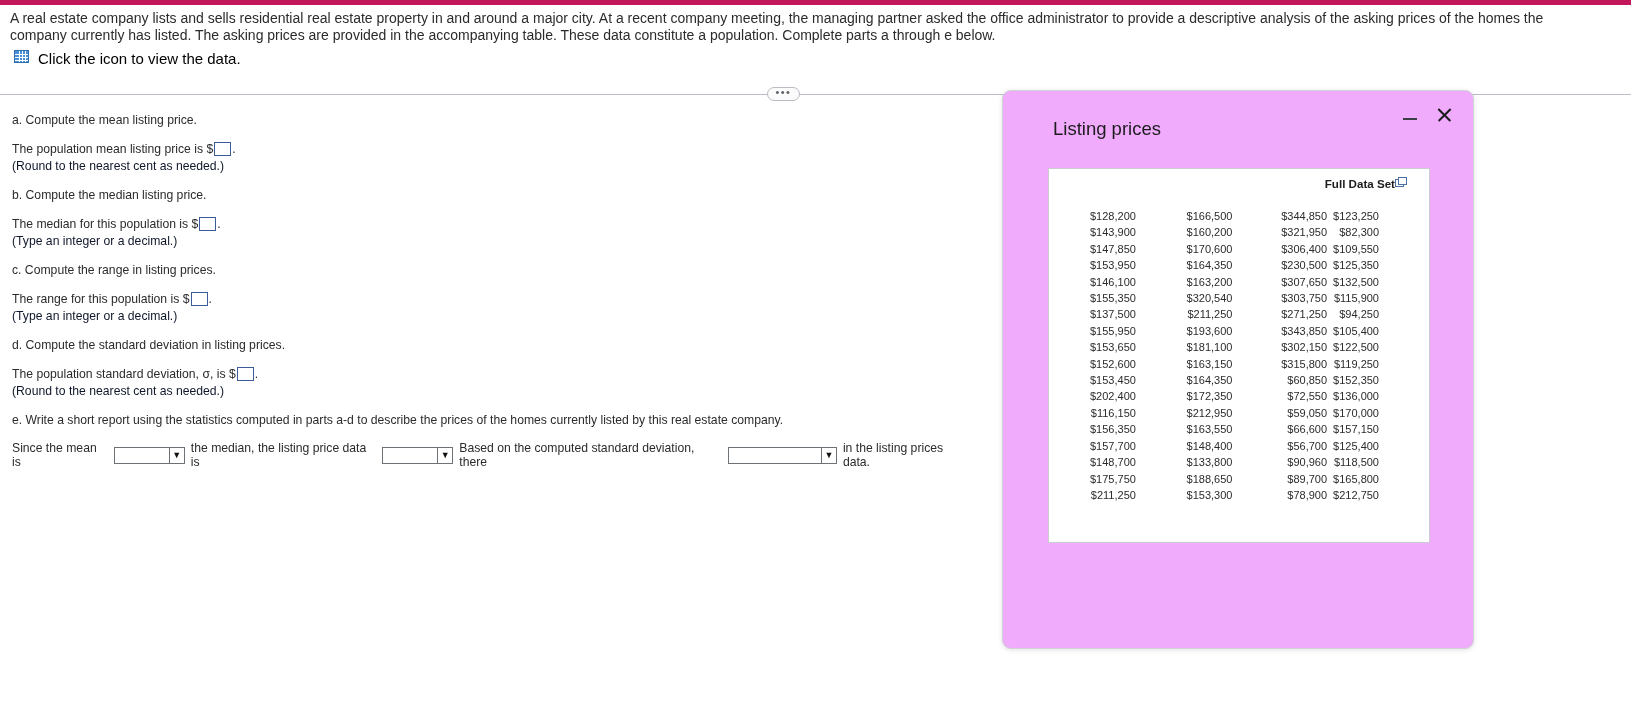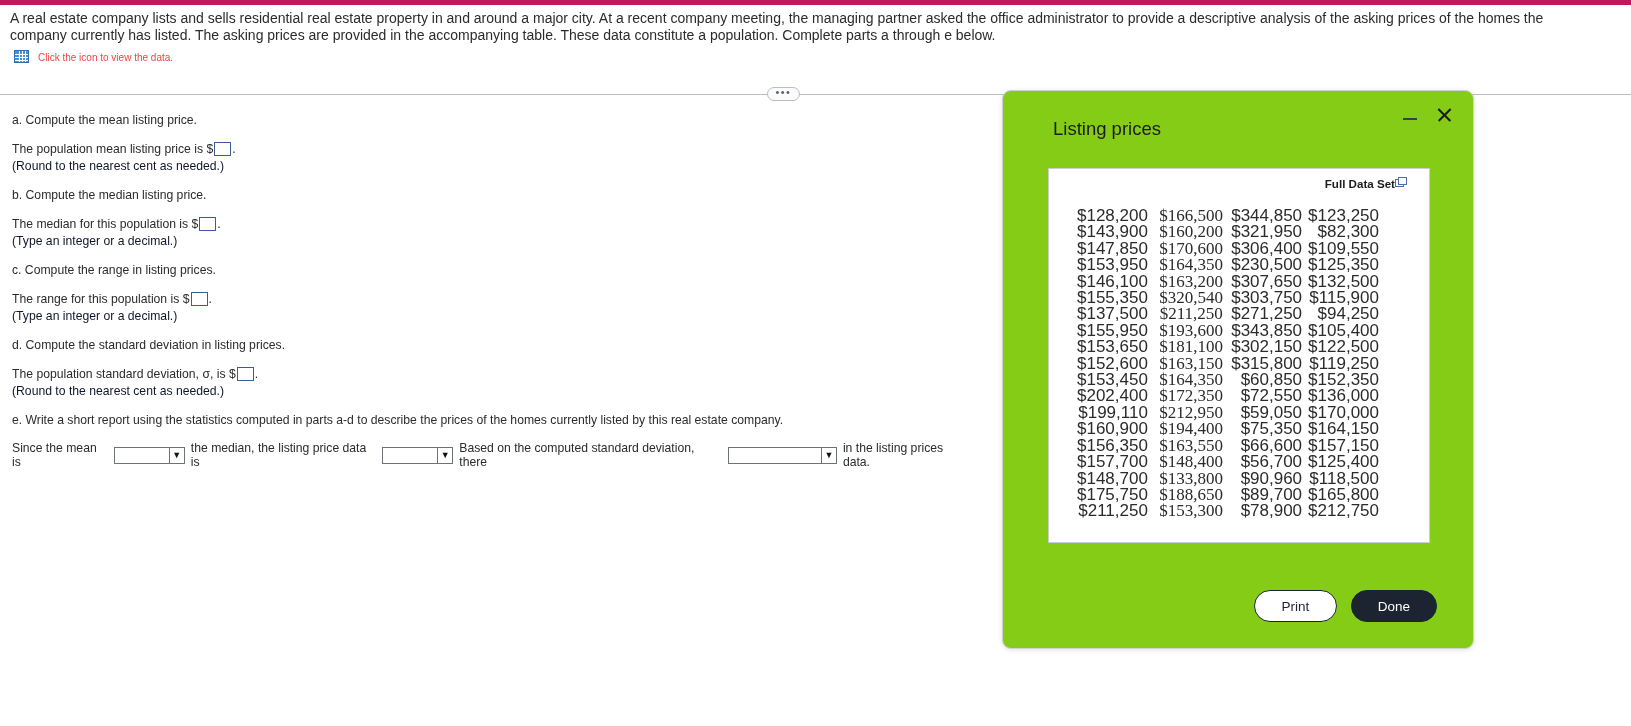--- a/index.html
+++ b/index.html
@@ -26,22 +26,22 @@
     position: absolute;
     top: 10px; left: 10px;
     width: 1560px;
     font-size: 14px;
     line-height: 16.5px;
     color: #2b2b2b;
   }
   .icon-line {
     position: absolute;
     top: 50px; left: 14px;
-    display: flex; align-items: flex-end;
-    font-size: 10px; color: #ef4444;
+    display: flex; align-items: flex-start;
+    font-size: 15px; color: #000000;
   }
   .table-icon {
     width: 15px; height: 13px;
     background: #4a90d9;
     border: 1px solid #2f6fad;
     margin-right: 9px;
     position: relative;
     display: inline-block;
   }
   .table-icon::before {
@@ -122,21 +122,21 @@
     border-left: 1px solid #6d7276;
     background: #ffffff;
     display: flex; align-items: center; justify-content: center;
     font-size: 9px; color: #111;
   }
   
   .modal {
     position: absolute;
     top: 90px; left: 1002px;
     width: 472px; height: 559px;
-    background: #84cc16;
+    background: #f0abfc;
     border: 1px solid #cfd2d6;
     border-radius: 9px;
     box-shadow: 0 1px 5px rgba(0,0,0,0.12);
   }
   .modal-title {
     position: absolute;
     top: 27px; left: 50px;
     font-size: 18.5px;
     color: #1c1c1c;
     font-weight: 400;
@@ -196,32 +196,32 @@
     position: absolute; left: 3px; top: 0px;
     width: 7px; height: 6px;
     border: 1px solid #4a6fa5;
     background: #ffffff;
   }
   table.data-table {
     position: absolute;
     top: 39px; left: 0;
     width: 100%;
     border-collapse: collapse;
-    font-size: 17px;
+    font-size: 11px;
     color: #2b2b2b;
   }
   table.data-table td {
     text-align: right;
     padding: 0 0 0 0;
     height: 16.4px;
     line-height: 16.4px;
     width: 25%;
   }
   table.data-table td:nth-child(1) { padding-right: 8px;  padding-left: 28px; }
-  table.data-table td:nth-child(2) { padding-right: 6px; font-family: Liberation Serif, serif; }
+  table.data-table td:nth-child(2) { padding-right: 6px; }
   table.data-table td:nth-child(3) { padding-right: 6px; }
   table.data-table td:nth-child(4) { padding-right: 50px; }
   .modal-actions {
     position: absolute;
     bottom: 26px; right: 36px;
     display: flex; align-items: center; gap: 14px;
   }
   .btn {
     font-size: 13.5px;
     border-radius: 18px;
@@ -409,30 +409,24 @@
               <td>$60,850</td>
               <td>$152,350</td>
             </tr>
             <tr>
               <td>$202,400</td>
               <td>$172,350</td>
               <td>$72,550</td>
               <td>$136,000</td>
             </tr>
             <tr>
-              <td>$199,110</td>
+              <td>$116,150</td>
               <td>$212,950</td>
               <td>$59,050</td>
               <td>$170,000</td>
-            </tr>
-            <tr>
-              <td>$160,900</td>
-              <td>$194,400</td>
-              <td>$75,350</td>
-              <td>$164,150</td>
             </tr>
             <tr>
               <td>$156,350</td>
               <td>$163,550</td>
               <td>$66,600</td>
               <td>$157,150</td>
             </tr>
             <tr>
               <td>$157,700</td>
               <td>$148,400</td>
@@ -454,19 +448,15 @@
             <tr>
               <td>$211,250</td>
               <td>$153,300</td>
               <td>$78,900</td>
               <td>$212,750</td>
             </tr>
           </tbody>
       </table>
     </div>
 
-    <div class="modal-actions">
-      <button class="btn btn-print">Print</button>
-      <button class="btn btn-done">Done</button>
-    </div>
   </div>
 
 </div>
 
 </body></html>

